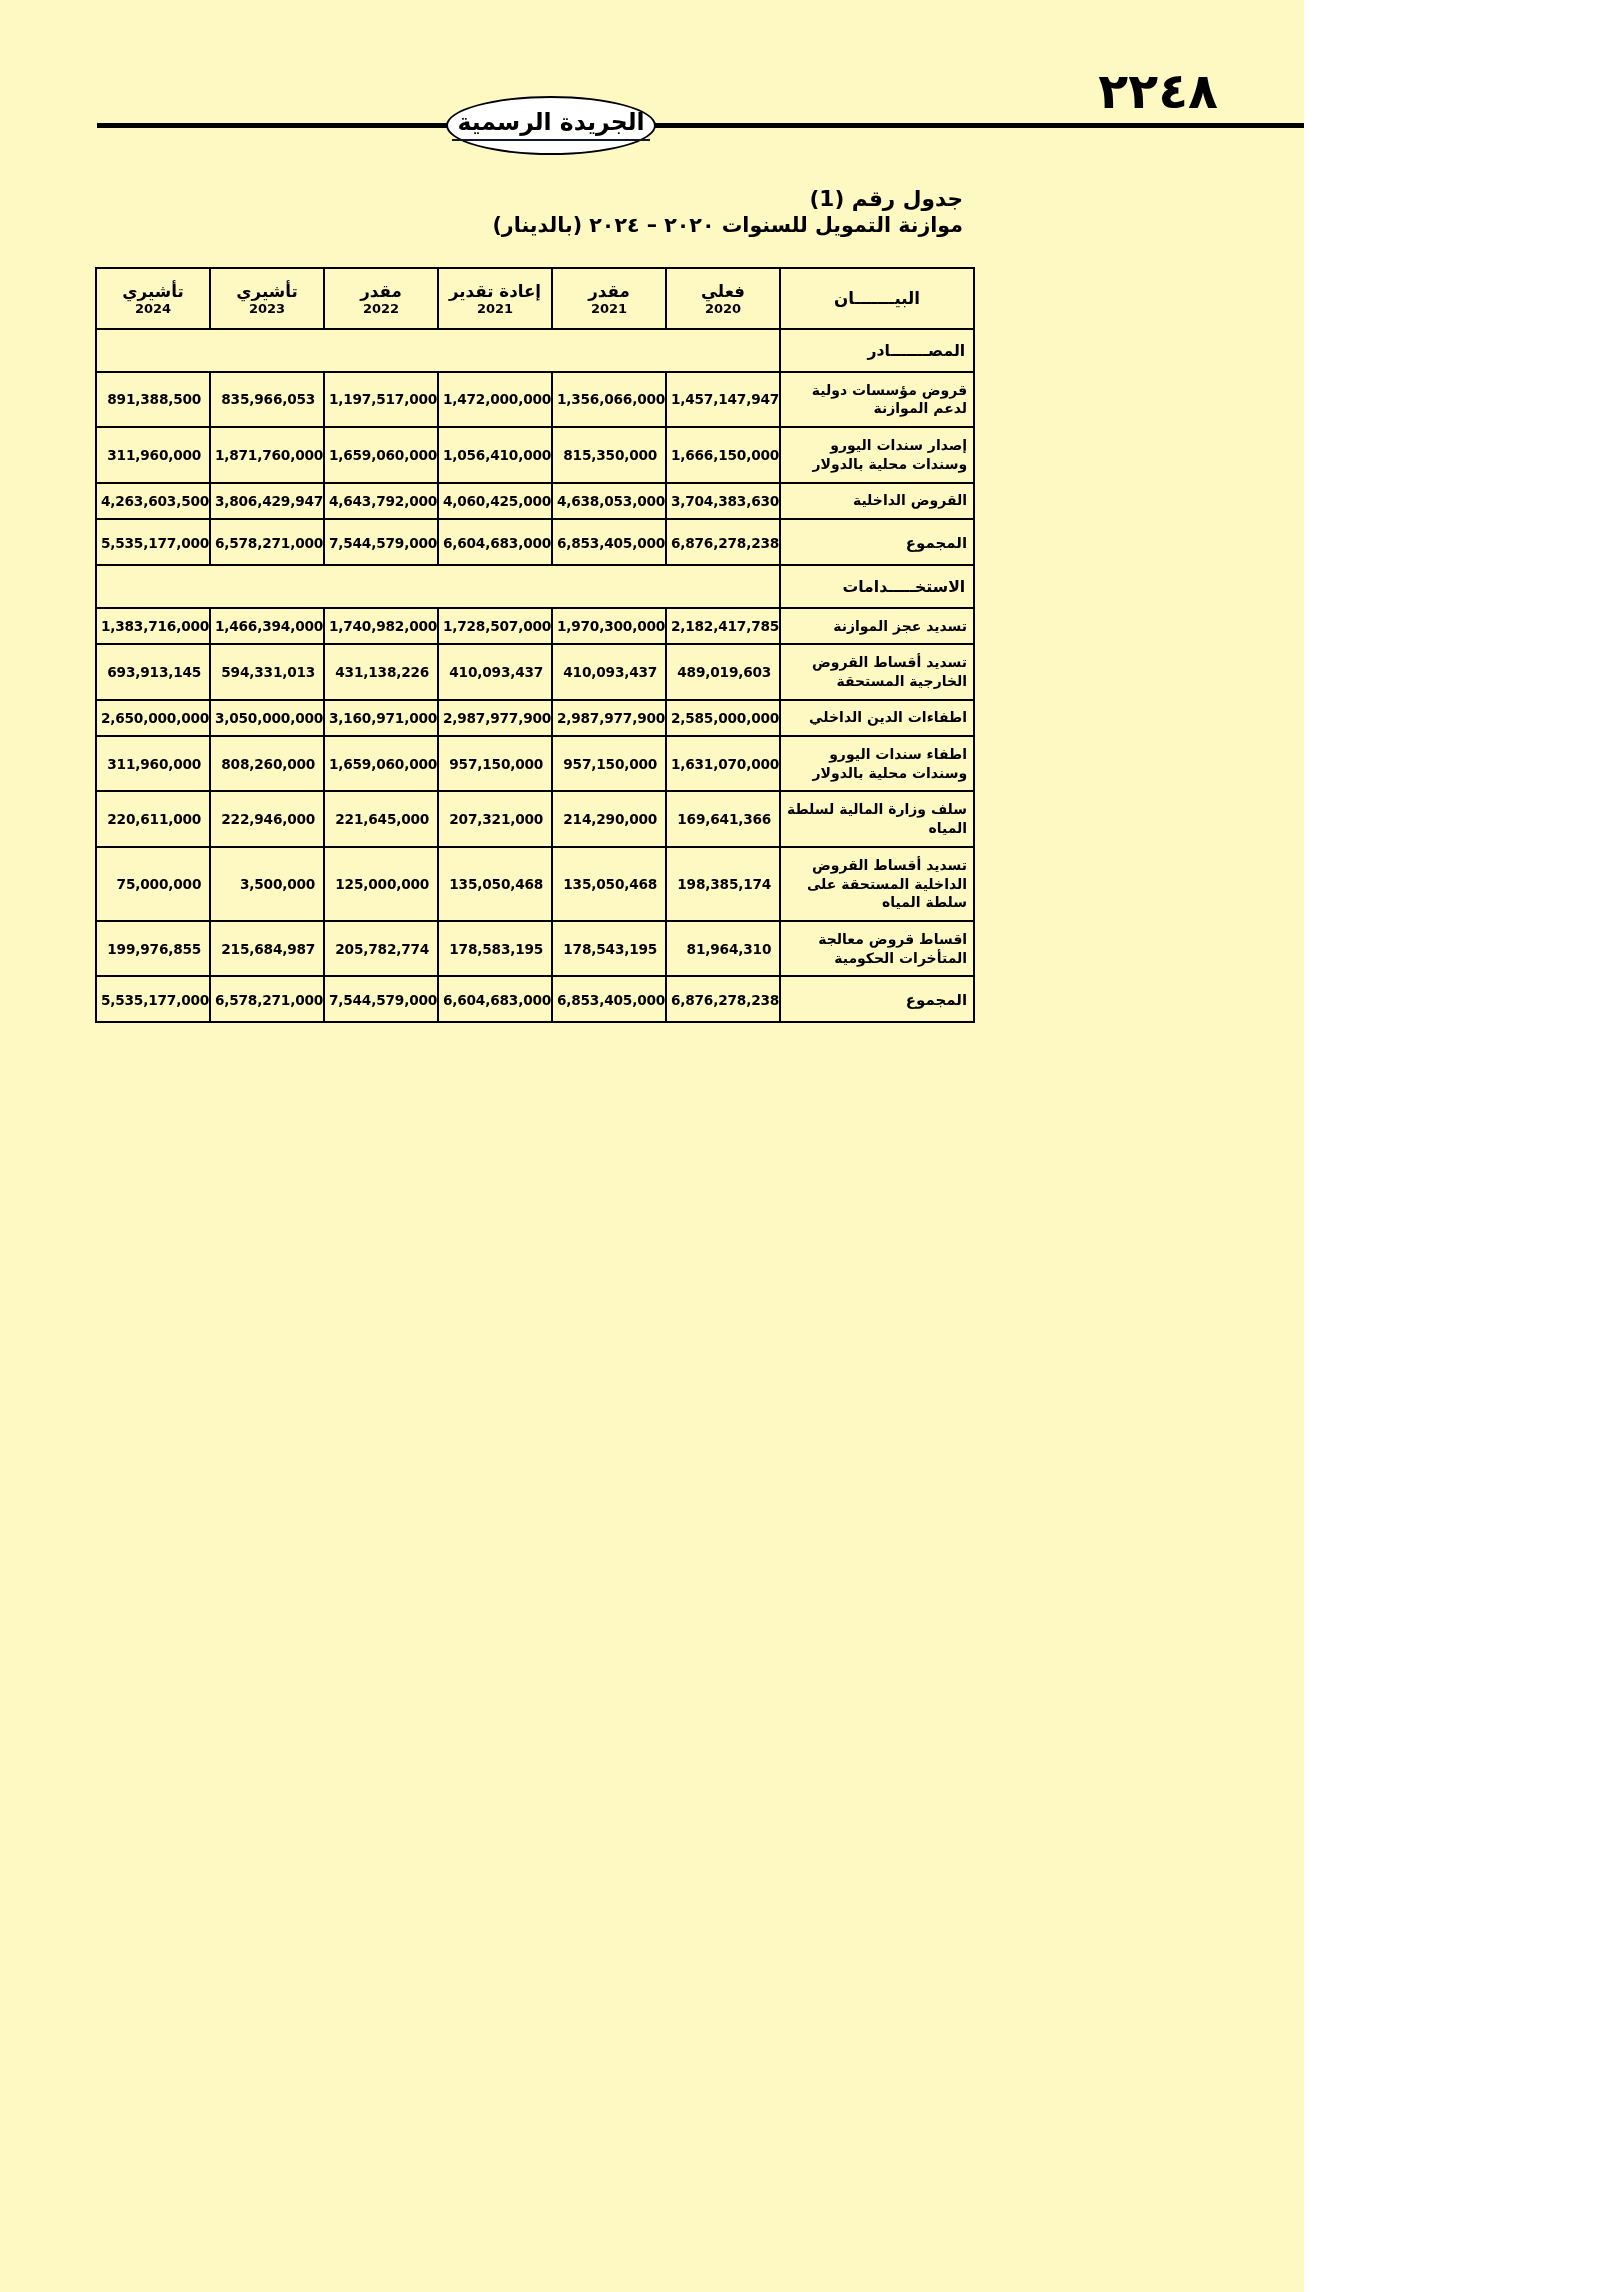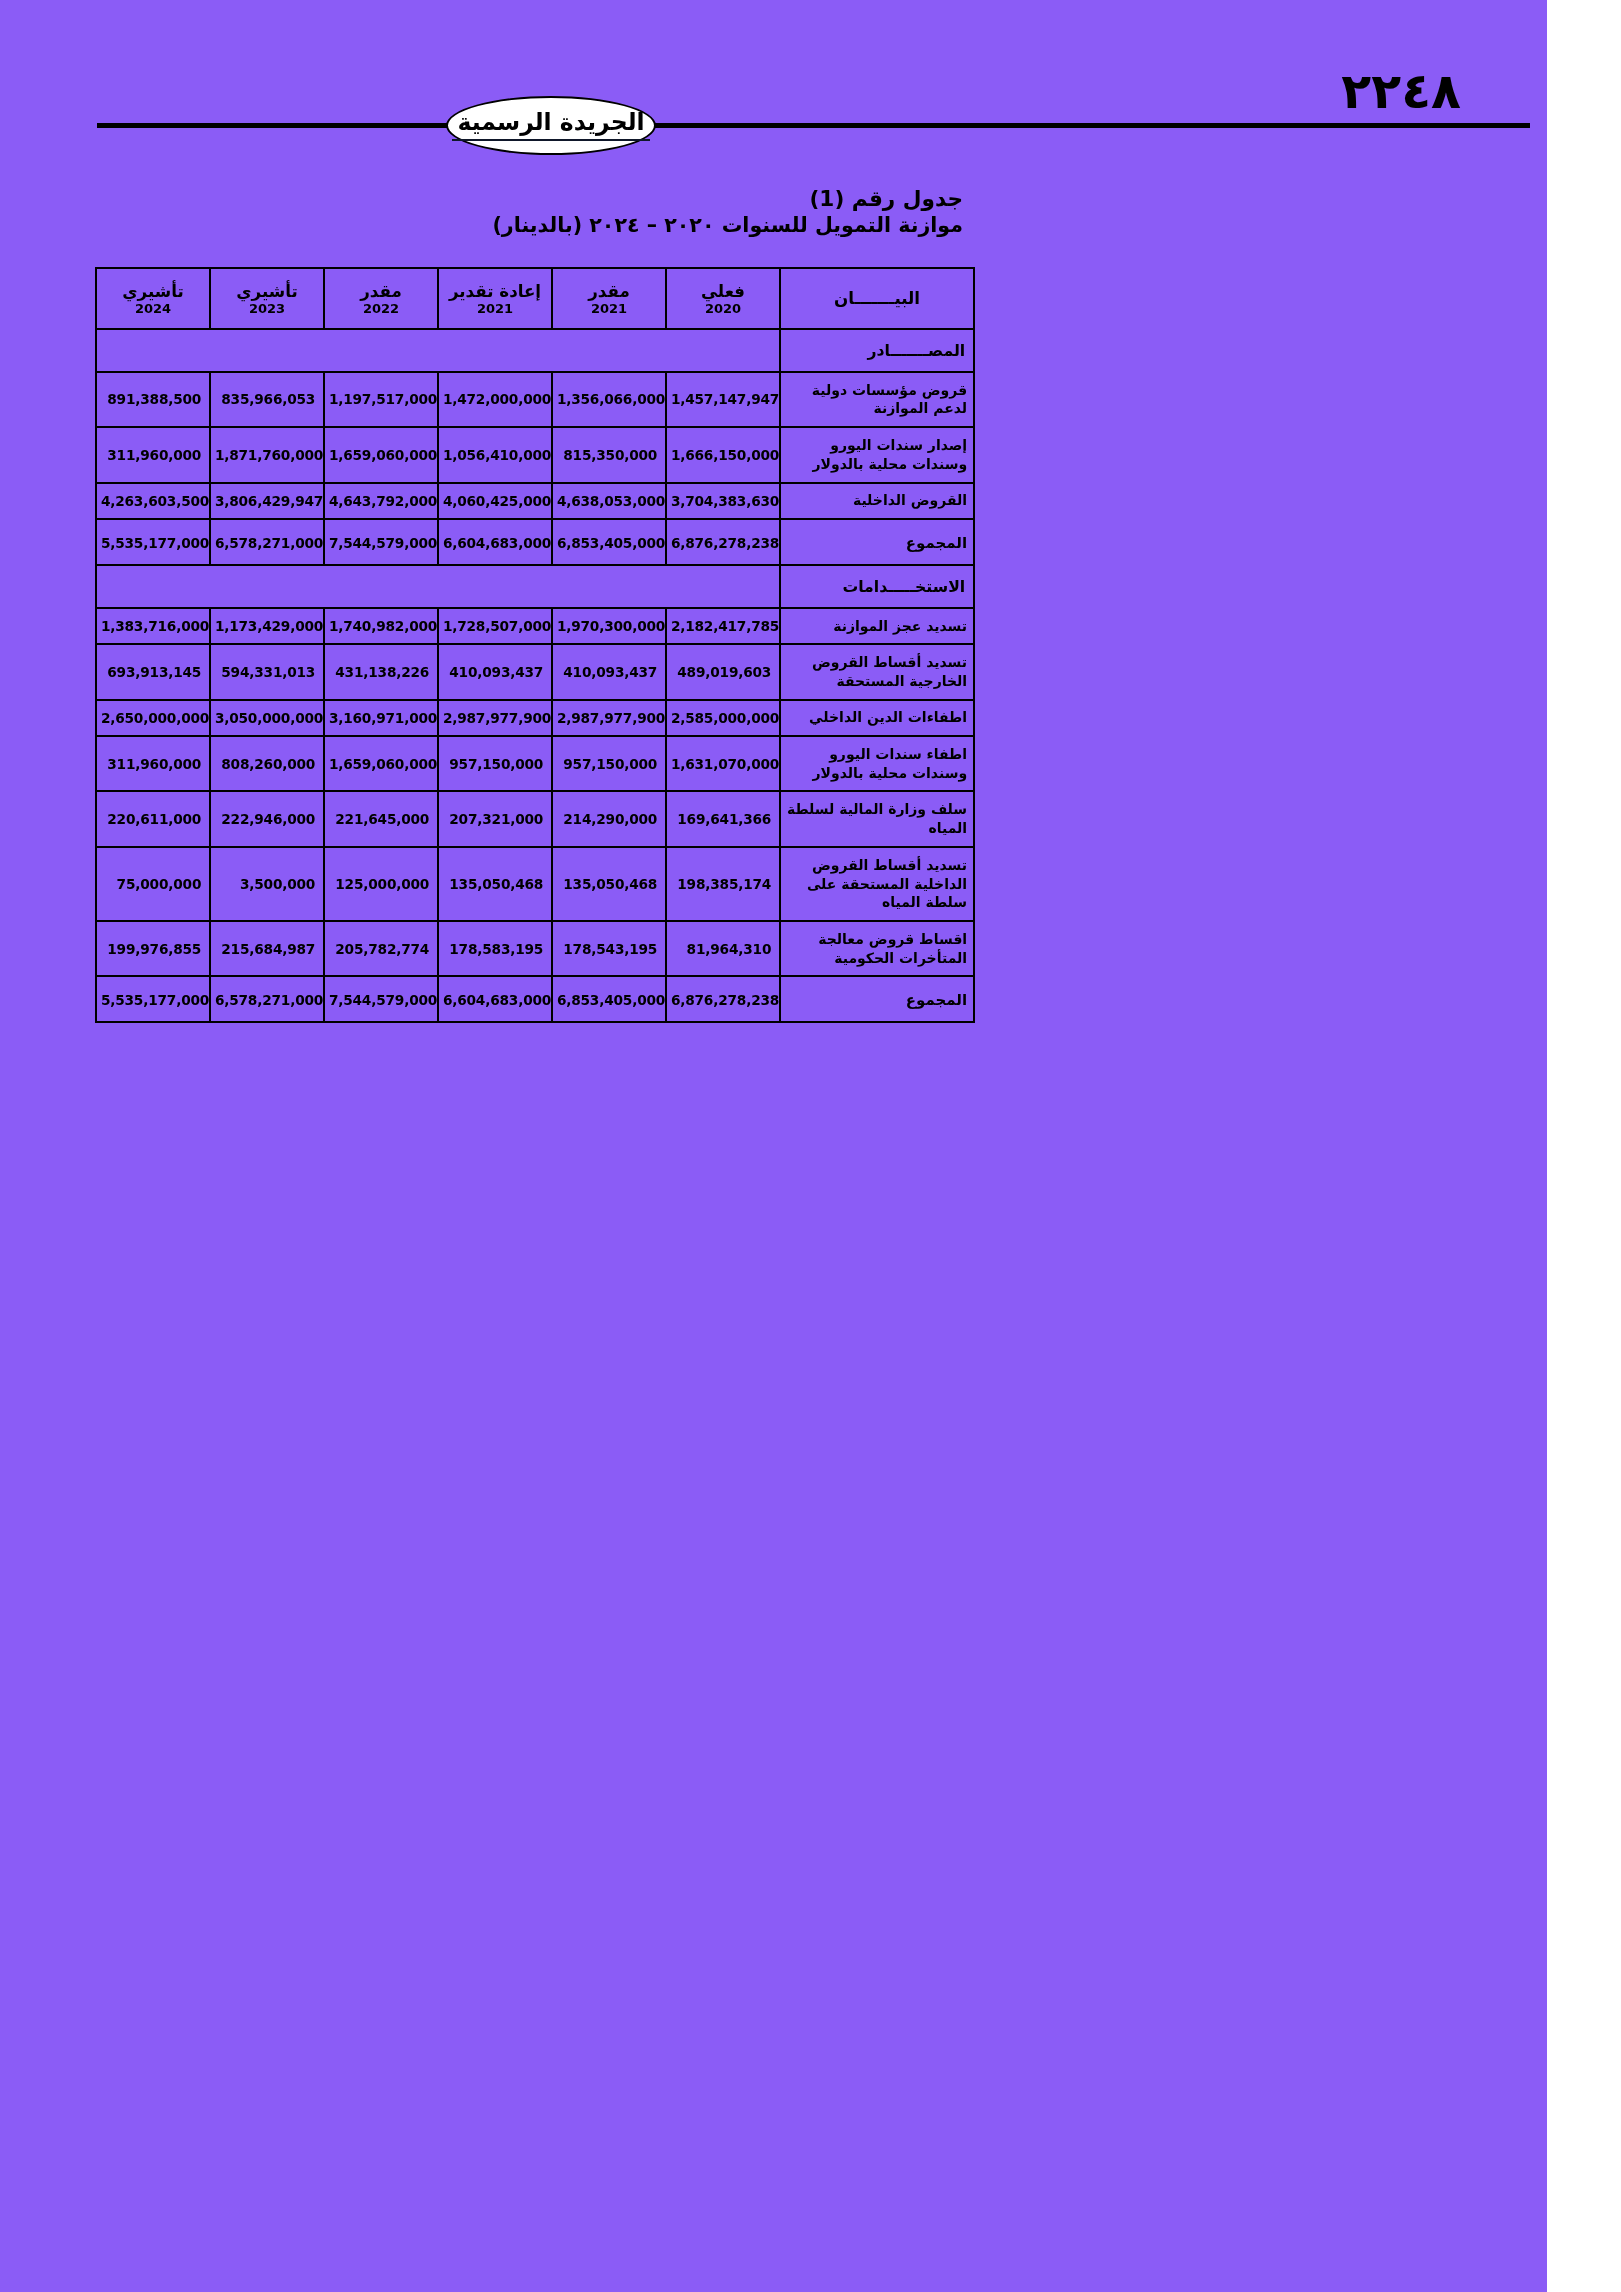--- a/index.html
+++ b/index.html
@@ -1,20 +1,20 @@
 <!DOCTYPE html>
 <html lang="ar"><head>
 <meta charset="utf-8">
 <style>
   * { margin:0; padding:0; box-sizing:border-box; }
   html,body { background:#ffffff; }
   .page {
     position:relative;
-    width:1547px; height:2293px;
-    background:#8b5cf6;
+    width:1304px; height:2293px;
+    background:#fef9c3;
     color:#000;
     font-family:"DejaVu Sans", sans-serif;
     overflow:hidden;
   }
   
   .rule {
     position:absolute;
     top:123px; left:97px; width:1433px; height:4.9px;
     background:#000;
   }
@@ -202,21 +202,21 @@
         <tr class="section-row">
           <td class="desc section">الاستخـــــدامات</td>
           <td colspan="6" class="section-fill"></td>
         </tr>
         <tr class="data-row">
           <td class="desc data">تسديد عجز الموازنة</td>
           <td class="num">2,182,417,785</td>
           <td class="num">1,970,300,000</td>
           <td class="num">1,728,507,000</td>
           <td class="num">1,740,982,000</td>
-          <td class="num">1,173,429,000</td>
+          <td class="num">1,466,394,000</td>
           <td class="num">1,383,716,000</td>
         </tr>
         <tr class="data-row">
           <td class="desc data">تسديد أقساط القروض الخارجية المستحقة</td>
           <td class="num">489,019,603</td>
           <td class="num">410,093,437</td>
           <td class="num">410,093,437</td>
           <td class="num">431,138,226</td>
           <td class="num">594,331,013</td>
           <td class="num">693,913,145</td>

